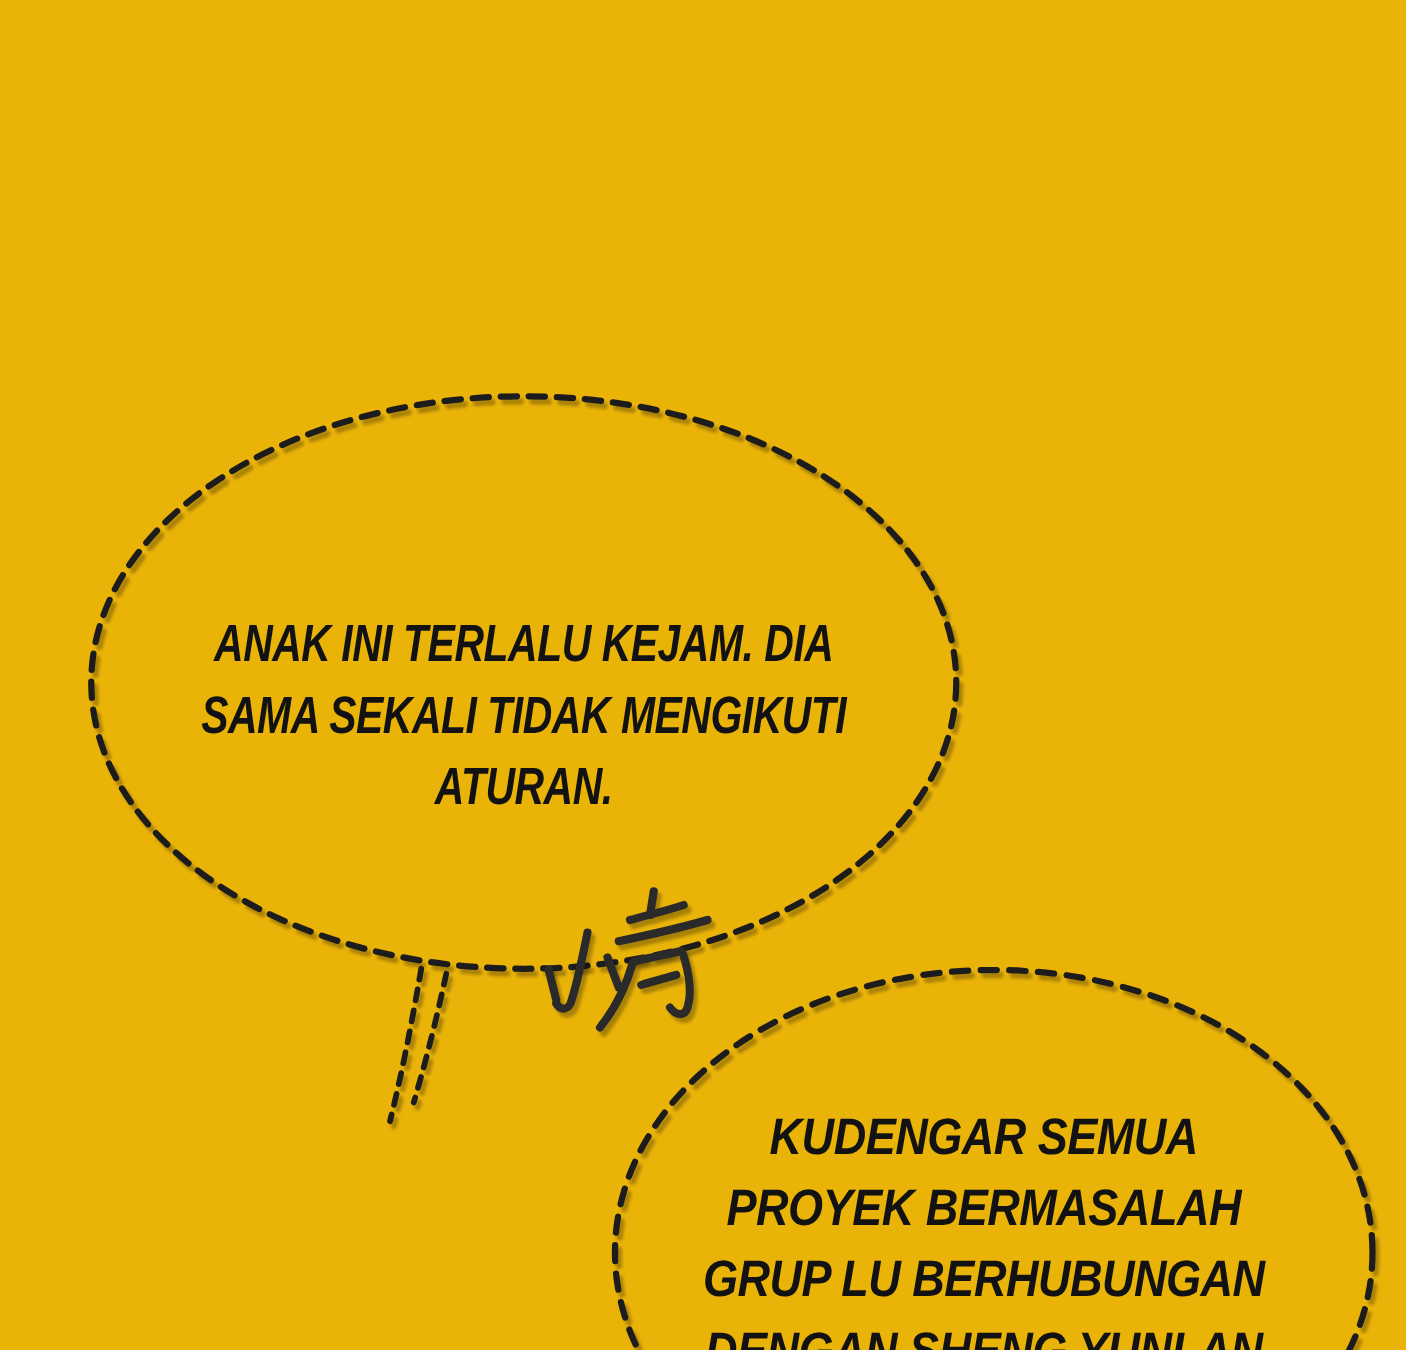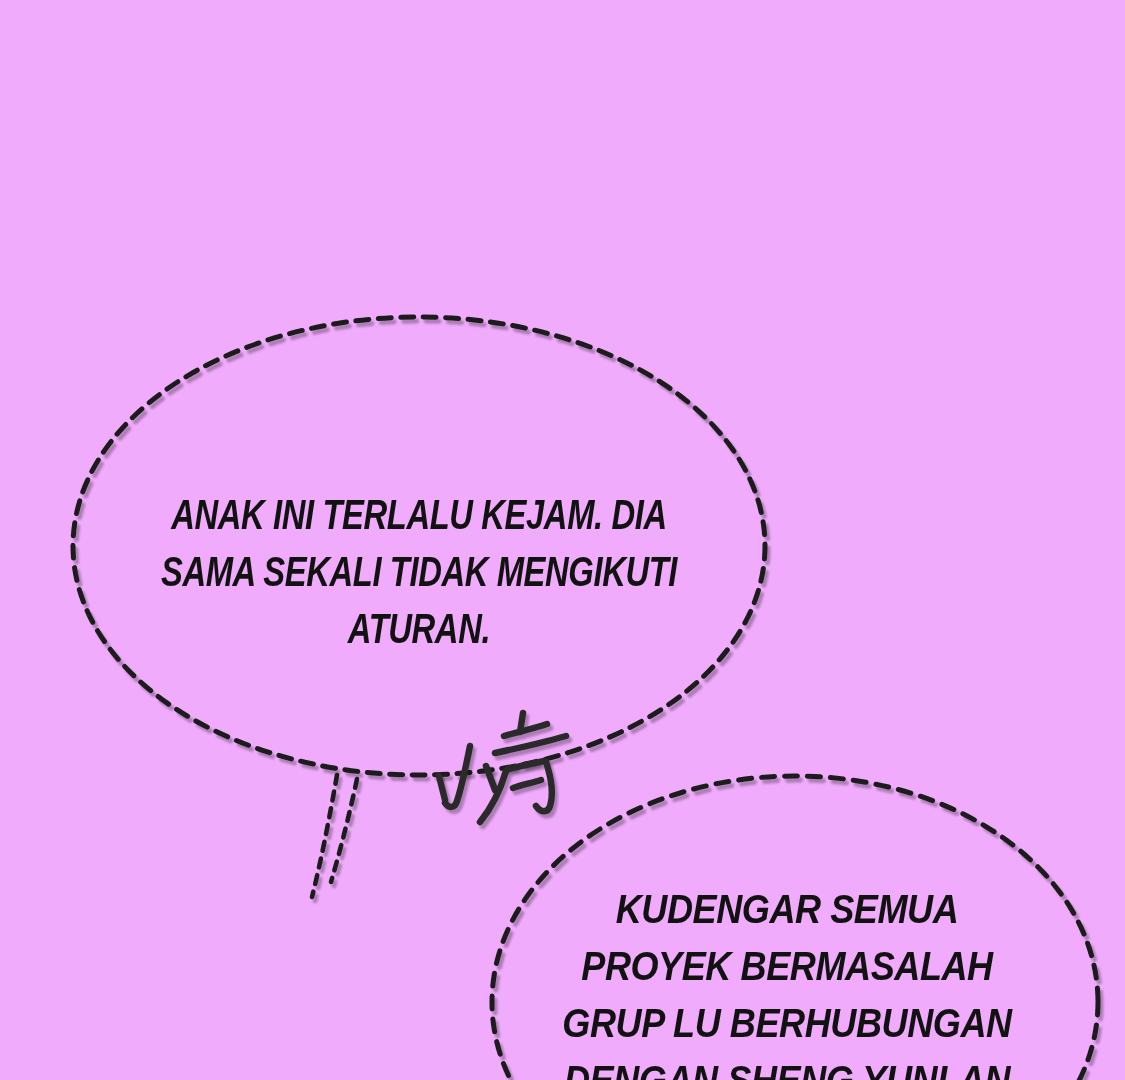--- a/index.html
+++ b/index.html
@@ -4,21 +4,21 @@
 <style>
   html, body {
     margin: 0;
     padding: 0;
     background: #e8e8e8;
   }
   .page {
     position: relative;
     width: 1125px;
     height: 1080px;
-    background: #f0abfc;
+    background: #eab308;
     overflow: hidden;
     font-family: "Liberation Sans", sans-serif;
   }
   .art {
     position: absolute;
     left: 0;
     top: 0;
     width: 1125px;
     height: 1080px;
   }

